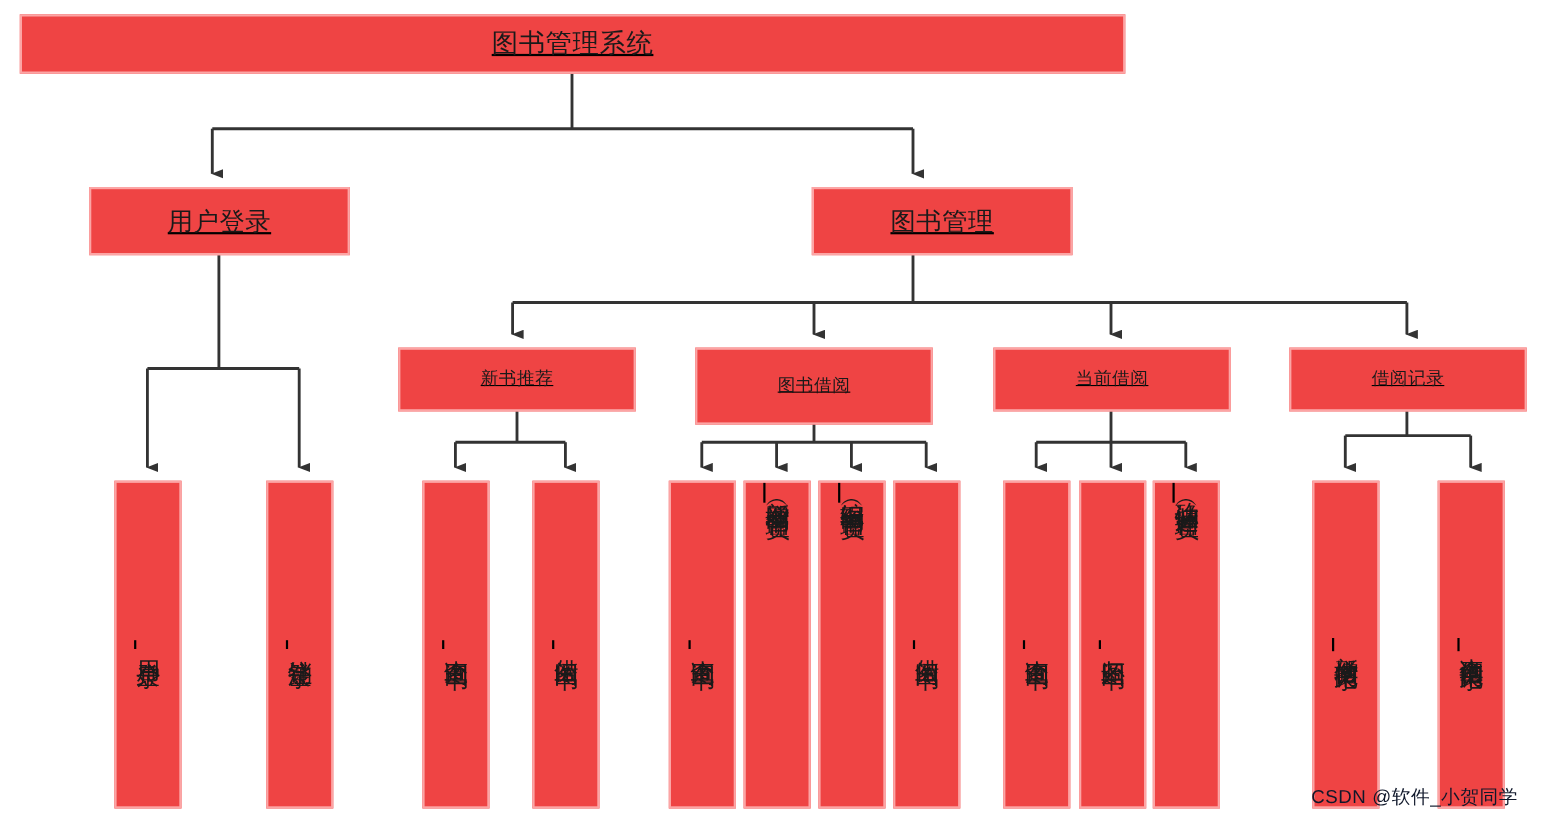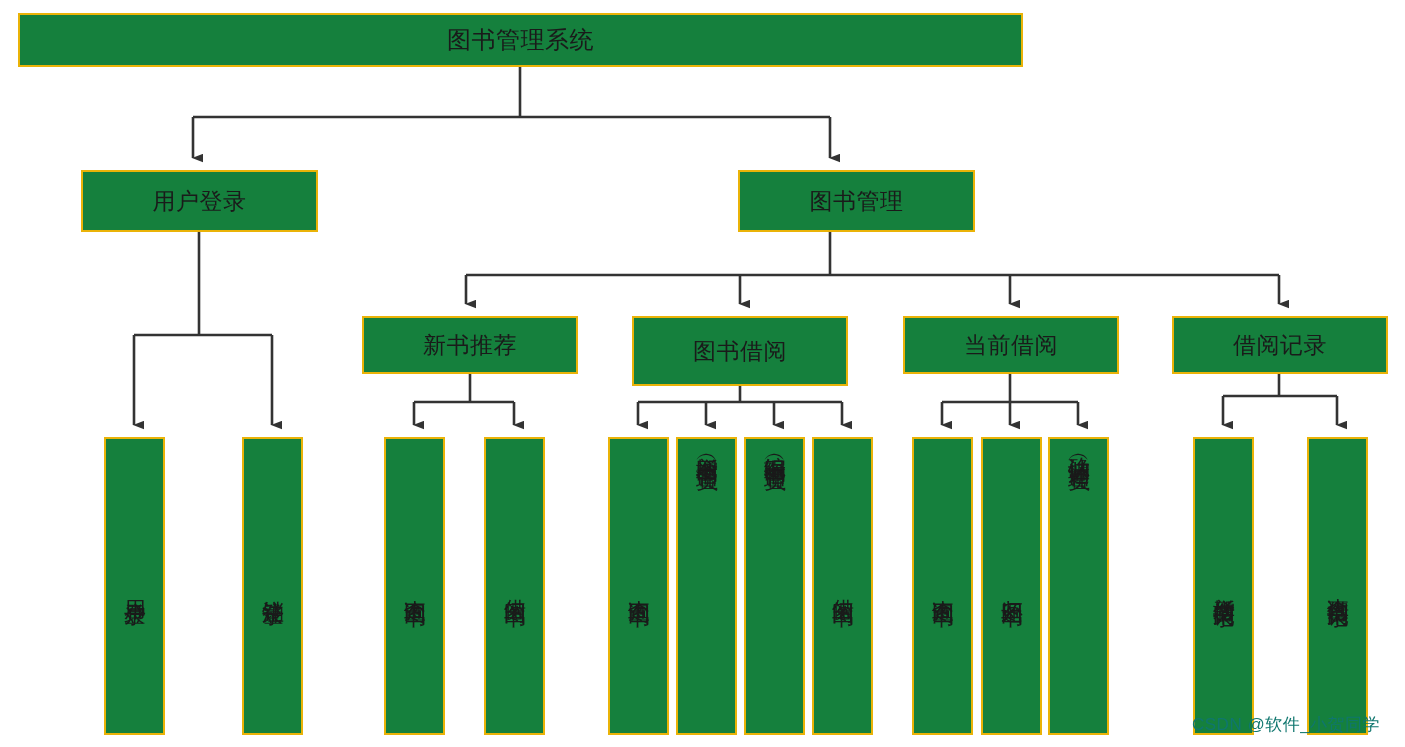--- a/index.html
+++ b/index.html
@@ -22,37 +22,38 @@
   svg.diagram-canvas {
     position: absolute;
     left: 0;
     top: 0;
     width: 1405px;
     height: 747px;
   }
   .node-box {
     position: absolute;
     box-sizing: border-box;
-    background: #15803d;
-    border: 2px solid #eab308;
+    background: #ef4444;
+    border: 2px solid #fca5a5;
     display: flex;
     align-items: center;
     justify-content: center;
+    text-decoration: underline;
   }
   .node-label {
     color: #1a1a1a;
     font-size: 23px;
     line-height: 1.08;
     letter-spacing: 0.5px;
     white-space: nowrap;
     text-align: center;
   }
   .node-box.level-root .node-label { font-size: 24px; }
   .node-box.level-two .node-label { font-size: 23px; }
-  .node-box.level-three .node-label { font-size: 23px; }
+  .node-box.level-three .node-label { font-size: 16px; }
 
   .node-box.leaf {
     align-items: flex-start;
     justify-content: center;
     padding-top: 0;
   }
   .node-box.leaf .node-label {
     writing-mode: vertical-rl;
     text-orientation: upright;
     font-size: 22px;
@@ -61,21 +62,21 @@
     white-space: nowrap;
   }
   .node-box.leaf.center-text {
     align-items: center;
   }
   .watermark {
     position: absolute;
     left: 1192px;
     top: 713px;
     font-size: 17px;
-    color: #0f766e;
+    color: #0f172a;
     white-space: nowrap;
     letter-spacing: 0.5px;
   }
 </style>
 </head>
 <body>
 
 <div id="diagram-root">
 
   <svg class="diagram-canvas" viewBox="0 0 1405 747">

